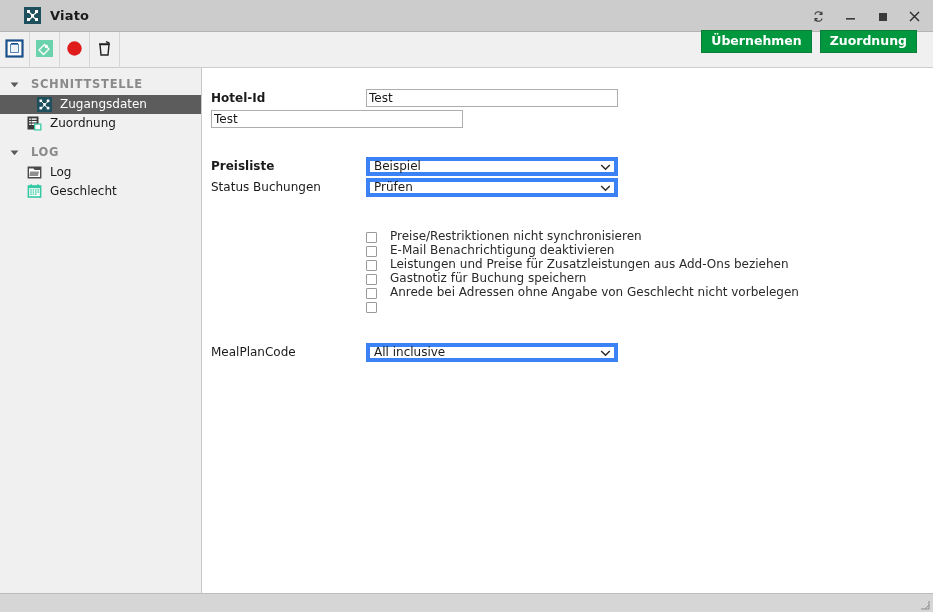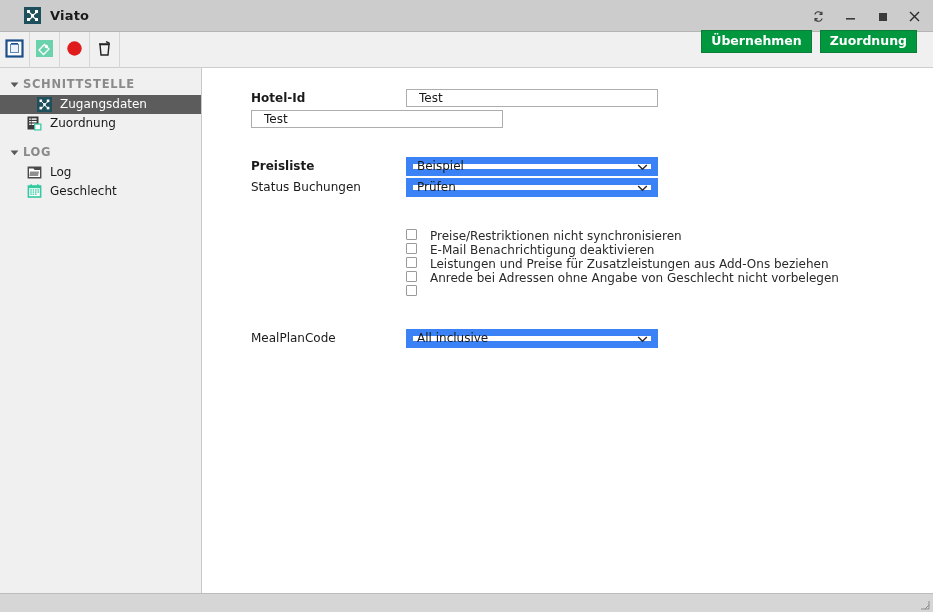--- a/index.html
+++ b/index.html
@@ -144,21 +144,21 @@
     border-right: 1px solid #c8c8c8;
     box-sizing: border-box;
     padding-top: 5px;
     overflow: hidden;
   }
   .section-head {
     display: flex;
     align-items: center;
     height: 22px;
     padding-left: 10px;
-    gap: 4px;
+    gap: 12px;
     cursor: default;
   }
   .caret {
     width: 9px;
     height: 9px;
     display: flex;
     align-items: center;
     justify-content: center;
     color: #555555;
   }
@@ -200,21 +200,20 @@
     background: #ffffff;
     position: relative;
     overflow: hidden;
   }
   .form {
     position: absolute;
     left: 9px;
     top: 21px;
     right: 0;
     bottom: 0;
-    margin-left: 40px;
   }
   .frow {
     display: flex;
     align-items: flex-start;
     height: 21px;
   }
   .flabel {
     width: 155px;
     flex: 0 0 155px;
     font-size: 12px;
@@ -226,30 +225,30 @@
   .fctl { flex: 1 1 auto; }
 
   .tbox {
     width: 252px;
     height: 18px;
     border: 1px solid #adadad;
     background: #ffffff;
     box-sizing: border-box;
     font-size: 12px;
     color: #1a1a1a;
-    padding: 0 0 0 12px;
+    padding: 0 0 0 2px;
     line-height: 16px;
     font-family: "DejaVu Sans", "Liberation Sans", sans-serif;
     outline: none;
     border-radius: 0;
   }
   .sel-wrap {
     width: 252px;
     height: 19px;
-    border: 7px solid #3b82f6;
+    border: 4px solid #3b82f6;
     background: #ffffff;
     box-sizing: border-box;
     display: flex;
     align-items: center;
     position: relative;
     cursor: default;
   }
   .sel-val {
     font-size: 12px;
     color: #1a1a1a;
@@ -268,21 +267,21 @@
   }
   .sel-arrow svg { display: block; }
   .spacer-26 { height: 26px; }
   .spacer-30 { height: 30px; }
 
   .checks {
     padding-left: 155px;
   }
   .crow {
     display: flex;
-    align-items: flex-start;
+    align-items: flex-end;
     height: 14px;
     cursor: default;
   }
   .cbox {
     width: 11px;
     height: 11px;
     flex: 0 0 11px;
     border: 1px solid #9a9a9a;
     background: #ffffff;
     box-sizing: border-box;
@@ -577,20 +576,24 @@
           <div class="crow">
             <span class="cbox"></span>
             <span class="clabel">E-Mail Benachrichtigung deaktivieren</span>
           </div>
           <div class="crow">
             <span class="cbox"></span>
             <span class="clabel">Leistungen und Preise für Zusatzleistungen aus Add-Ons beziehen</span>
           </div>
           <div class="crow">
             <span class="cbox"></span>
+            <span class="clabel">Gastnotiz für Buchung speichern</span>
+          </div>
+          <div class="crow">
+            <span class="cbox"></span>
             <span class="clabel">Anrede bei Adressen ohne Angabe von Geschlecht nicht vorbelegen</span>
           </div>
           <div class="crow">
             <span class="cbox"></span>
           </div>
         </div>
 
         <div class="spacer-30"></div>
 
         <div class="frow">

